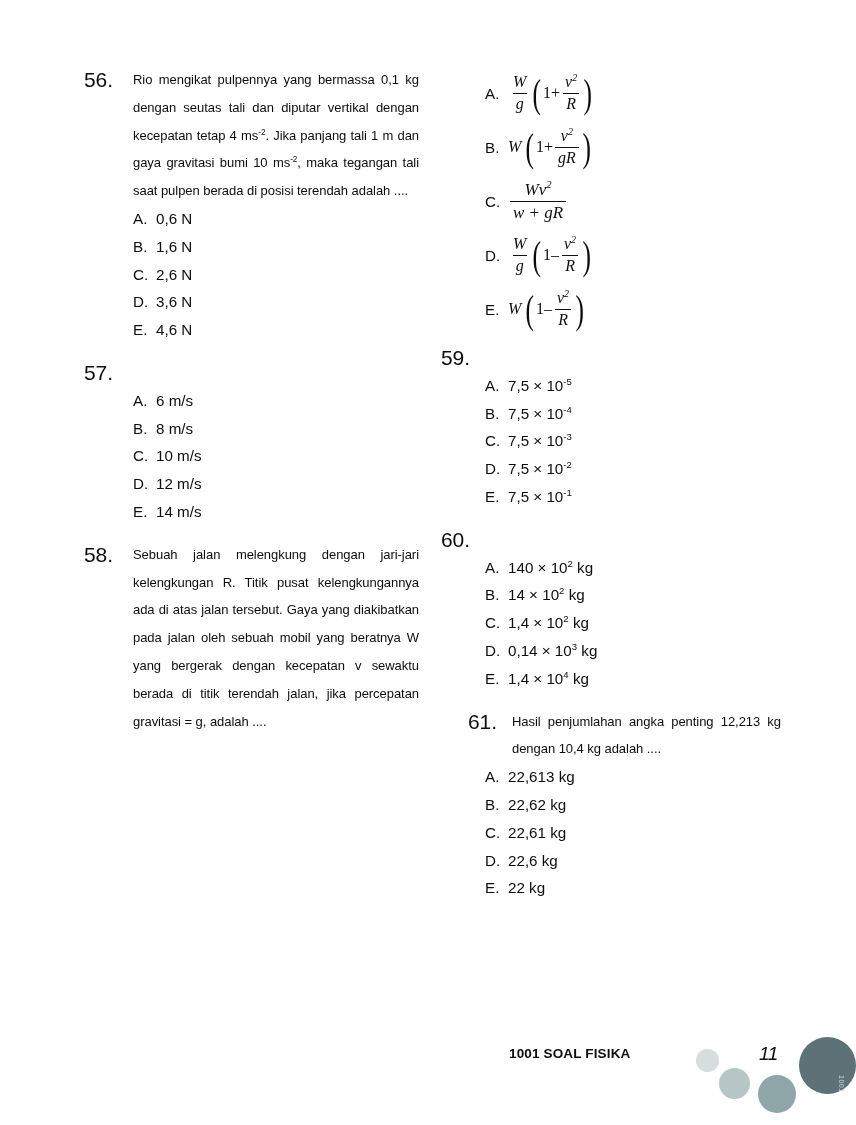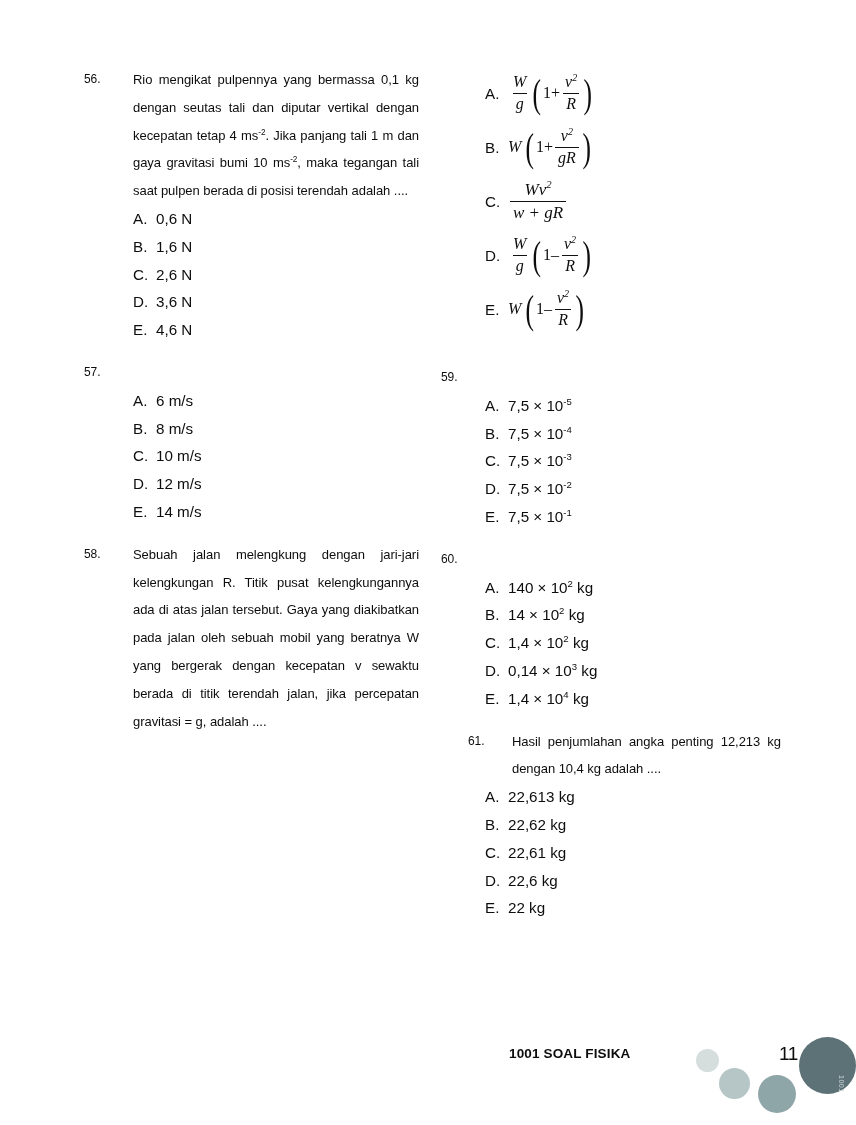--- a/index.html
+++ b/index.html
@@ -32,21 +32,21 @@
   
   .qblock { margin-bottom: 15px; }
 
   .qrow {
     display: flex;
     align-items: flex-start;
   }
   .qnum {
     width: 49px;
     flex: 0 0 49px;
-    font-size: 12px;
+    font-size: 21px;
     line-height: 27.8px;
     letter-spacing: -0.1px;
   }
   .qbody {
     flex: 1 1 auto;
     font-size: 13px;
     line-height: 27.8px;
     text-align: justify;
     letter-spacing: -0.05px;
   }
@@ -118,24 +118,25 @@
   .footer-title {
     position: absolute;
     left: 509px;
     top: 1046px;
     font-size: 13.5px;
     font-weight: bold;
     letter-spacing: 0.15px;
   }
   .page-num {
     position: absolute;
-    left: 779px;
+    left: 759px;
     top: 1043px;
     font-size: 19px;
     letter-spacing: -0.3px;
+    font-style: italic;
   }
   .deco { position: absolute; border-radius: 50%; }
   .deco-1 { left: 696px; top: 1049px; width: 23px;  height: 23px; background: #d5dedd; }
   .deco-2 { left: 719px; top: 1068px; width: 31px;  height: 31px; background: #b6c6c6; }
   .deco-3 { left: 758px; top: 1075px; width: 38px;  height: 38px; background: #8fa6a9; }
   .deco-4 { left: 799px; top: 1037px; width: 57px;  height: 57px; background: #5d7277; }
 
   .side-watermark {
     position: absolute;
     left: 838px;
@@ -295,21 +296,21 @@
             <span class="up">–</span>
           <span class="frac">
             <span class="num"><span>v</span><sup>2</sup></span>
             <span class="den">R</span>
           </span>
           <span class="paren">)</span>
         </span>
       </div>
     </div>
 
-    <div class="qblock" style="margin-top:28px;">
+    <div class="qblock" style="margin-top:8px;">
       <div class="qrow">
         <div class="qnum" style="width:44px;flex:0 0 44px;">59.</div>
       </div>
       <div class="opts" style="margin-left:44px;">
         <div class="opt">
             <span class="opt-letter">A.</span>
             <span class="opt-text"><span>7,5 × 10</span><sup>-5</sup><span></span></span>
           </div>
         <div class="opt">
             <span class="opt-letter">B.</span>

